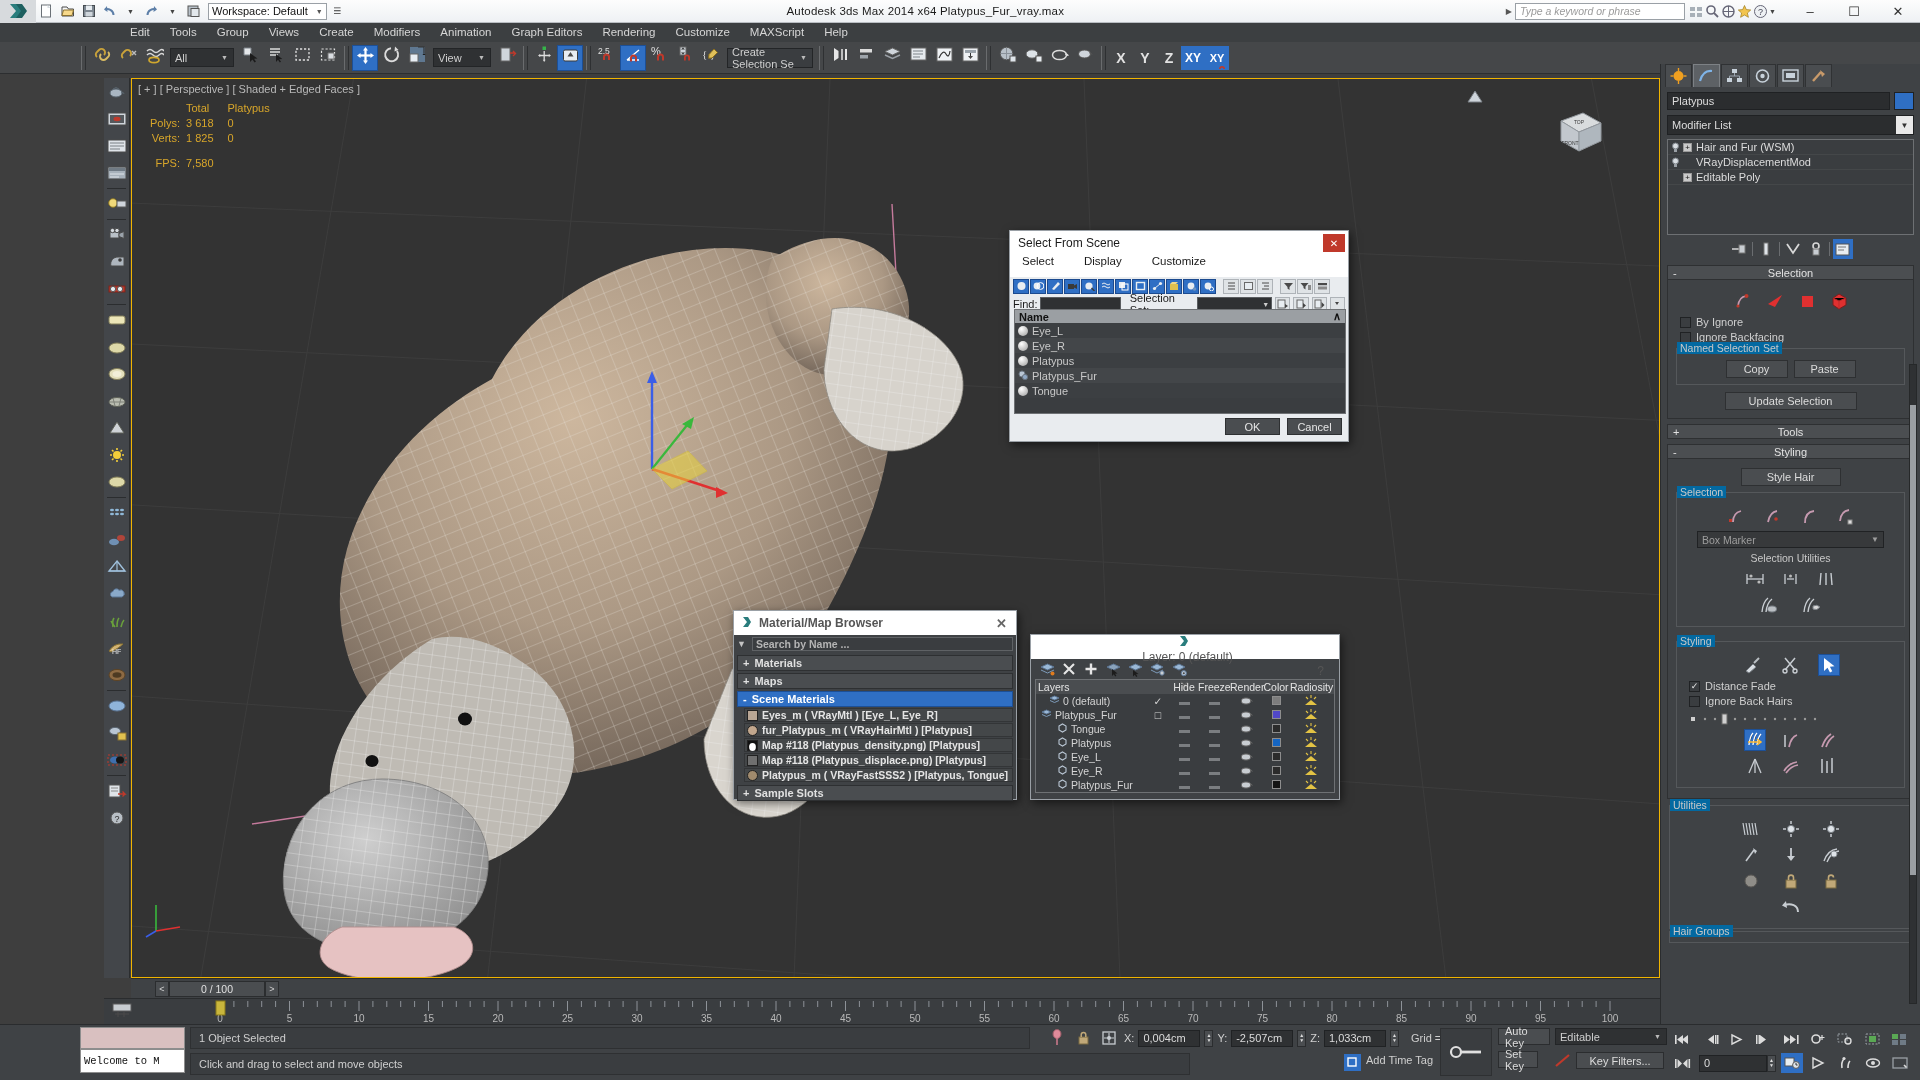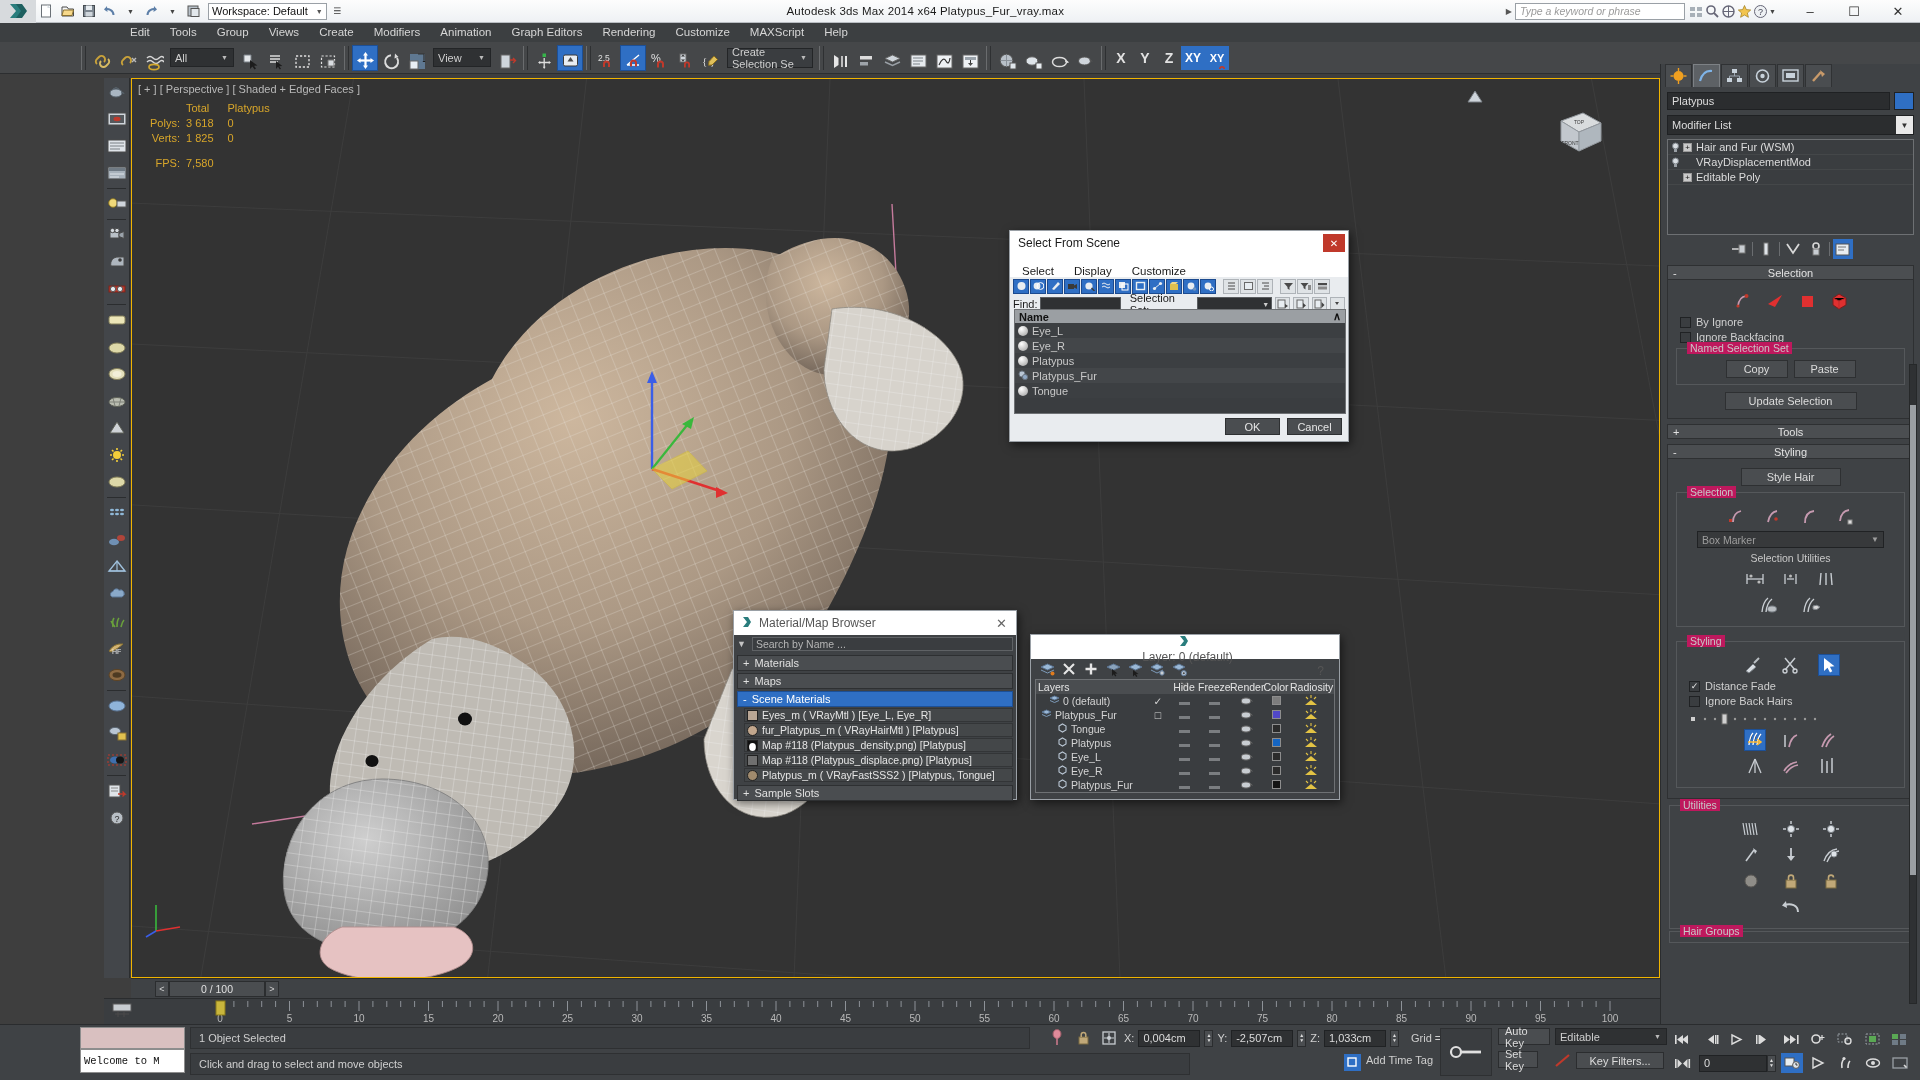--- a/index.html
+++ b/index.html
@@ -30,21 +30,21 @@
   #menubar { position:absolute; left:0; top:23px; width:1920px; height:19px;
     background:#3c3f41; display:flex; align-items:center; padding-left:120px; }
   #menubar .mi { padding:0 10px; line-height:19px; font-size:11.5px; color:#d6d6d6; }
 
   
   #maintb { position:absolute; left:0; top:42px; width:1920px; height:32px;
     background:#454749; border-bottom:1px solid #2c2e30; display:flex;
     align-items:center; padding-left:78px; }
   .tgrip { width:5px; height:24px; border-left:1px solid #6a6c6e; border-right:1px solid #2e3032;
     margin:0 3px; }
-  .tbtn { width:26px; height:26px; display:flex; align-items:flex-end; justify-content:center;
+  .tbtn { width:26px; height:26px; display:flex; align-items:flex-start; justify-content:center;
     position:relative; }
   .tbtn.on { background:#2f6fc4; border:1px solid #1c4f96; }
   .tsel { height:19px; background:#2f3133; border:1px solid #232527; color:#cfcfcf;
     display:flex; align-items:center; padding:0 2px 0 4px; font-size:11px; }
   .tsel .cv { margin-left:auto; font-size:7px; padding:0 3px; color:#bbb;}
   .axbtn { width:24px; height:24px; display:flex; align-items:center; justify-content:center;
     font-size:14px; font-weight:bold; color:#e2e2e2; }
   .axbtn.on { background:#2f6fc4; color:#fff; font-size:12px; }
 
   
@@ -95,21 +95,21 @@
   .mtools .mt.on { background:#2f6fc4; }
   .mtools .div { width:1px; height:14px; background:#6a6d70; }
 
   .rollup { margin-top:5px; }
   .rollhdr { height:15px; background:#4b4e51; border:1px solid #2e3032; color:#e2e2e2;
     font-size:11px; display:flex; align-items:center; justify-content:center; position:relative; }
   .rollhdr .sign { position:absolute; left:5px; }
   .rollbody { border:1px solid #2e3032; border-top:none; background:#3f4245; padding:6px 6px 8px; }
   .sublab { font-size:10.5px; color:#c8c8c8; }
   .grpbox { border:1px solid #55585b; margin:5px 2px 2px; padding:8px 6px 6px; position:relative; }
-  .grpbox > .gl { position:absolute; top:-7px; left:10px; background:#be185d; padding:0 3px;
+  .grpbox > .gl { position:absolute; top:-7px; left:0; background:#0369a1; padding:0 3px;
     font-size:10.5px; color:#c8c8c8;text-align:center; }
   .cbrow { display:flex; align-items:center; gap:5px; font-size:11px; color:#cfcfcf; margin:3px 0 3px 6px; }
   .cbox { width:11px; height:11px; border:1px solid #202224; background:#3a3d40;
     display:flex; align-items:center; justify-content:center; font-size:9px; color:#e8e8e8;}
   .btnrow { display:flex; gap:6px; justify-content:center; margin-top:3px; }
   .mbtn { height:18px; background:#4a4d50; border:1px solid #2e3032; color:#dcdcdc; font-size:11px;
     display:flex; align-items:center; justify-content:center; padding:0 10px;}
   .icorow { display:flex; justify-content:center; gap:10px; margin:4px 0; }
   .ico24 { width:22px; height:22px; display:flex; align-items:center; justify-content:center; }
   .ico24.on { background:#2f6fc4; border:1px solid #1c4f96;}
@@ -150,21 +150,21 @@
   
   .dlg { position:absolute; background:#e9ecef; border:1px solid #9aa0a6;
     box-shadow:2px 3px 9px rgba(0,0,0,.55); }
   .dlg-title { height:24px; display:flex; align-items:center; padding:0 3px 0 8px;
     font-size:12px; color:#1a1a1a; background:#fff; }
   .dlg-close { width:22px; height:18px; background:#c0392b; color:#fff; font-size:10px;
     display:flex; align-items:center; justify-content:center; margin-left:auto; }
 
   
   #selscene { left:1009px; top:230px; width:340px; height:212px; }
-  #selscene .menu { height:22px; display:flex; align-items:flex-end; gap:20px; padding-left:12px;
+  #selscene .menu { height:22px; display:flex; align-items:flex-start; gap:30px; padding-left:12px;
     font-size:11.5px; color:#1a1a1a; background:#fff;}
   #selscene .toolstrip { height:18px; background:#e9ecef; display:flex; align-items:center;
     gap:1px; padding:2px 3px; }
   .ssi { width:16px; height:15px; background:#2f6fc4; border:1px solid #1b4a8f;
     display:flex; align-items:center; justify-content:center; }
   .ssi.gray { background:#dfe3e6; border-color:#aeb3b8; }
   .ss-sep { width:5px; }
   #selscene .findrow { height:18px; display:flex; align-items:center; gap:3px; padding:0 3px;
     font-size:11px; color:#1a1a1a; }
   .ss-input { background:#2f3133; border:1px solid #5a5d60; height:15px; }
@@ -175,21 +175,21 @@
   .ss-row { height:15px; display:flex; align-items:center; font-size:11px; color:#c9c9c9;
     padding-left:3px; gap:4px; }
   .ss-row:nth-child(odd) { background:#434649; }
   .ss-row:nth-child(even) { background:#3c3f42; }
   .ss-bullet { width:10px; height:10px; border-radius:50%; background:radial-gradient(circle at 35% 30%,#fff,#b9b9b9 70%,#8d8d8d);}
   #selscene .okrow { position:absolute; right:6px; bottom:6px; display:flex; gap:7px; }
   .dbtn { width:55px; height:17px; background:#4a4d50; border:1px solid #2e3032; color:#e5e5e5;
     font-size:11px; display:flex; align-items:center; justify-content:center; }
 
   
-  #matbrowser { left:733px; top:610px; width:284px; height:190px; background:#3f4245; }
+  #matbrowser { left:733px; top:610px; width:284px; height:190px; background:#3f4245;font-weight:bold; }
   #matbrowser .dlg-title { background:#fff; }
   .mb-search { height:14px; margin:2px 3px; background:#3a3d40; border:1px solid #5f6265;
     display:flex; align-items:center; font-size:10.5px; color:#b5b5b5; padding-left:3px; }
   .mb-grp { height:16px; margin:2px 3px 0; background:#4a4d50; border:1px solid #2e3032;
     font-size:11px; color:#e0e0e0; display:flex; align-items:center; padding-left:5px; }
   .mb-grp.sel { background:#2f6fc4; border-color:#1c4f96; color:#fff; }
   .mb-item { height:14px; margin:0 3px 1px 10px; background:#444749; border:1px solid #333537;
     font-size:10.5px; color:#e5e5e5; display:flex; align-items:center; gap:4px; padding-left:2px;}
   .mb-sw { width:11px; height:11px; border:1px solid #222; }
 

